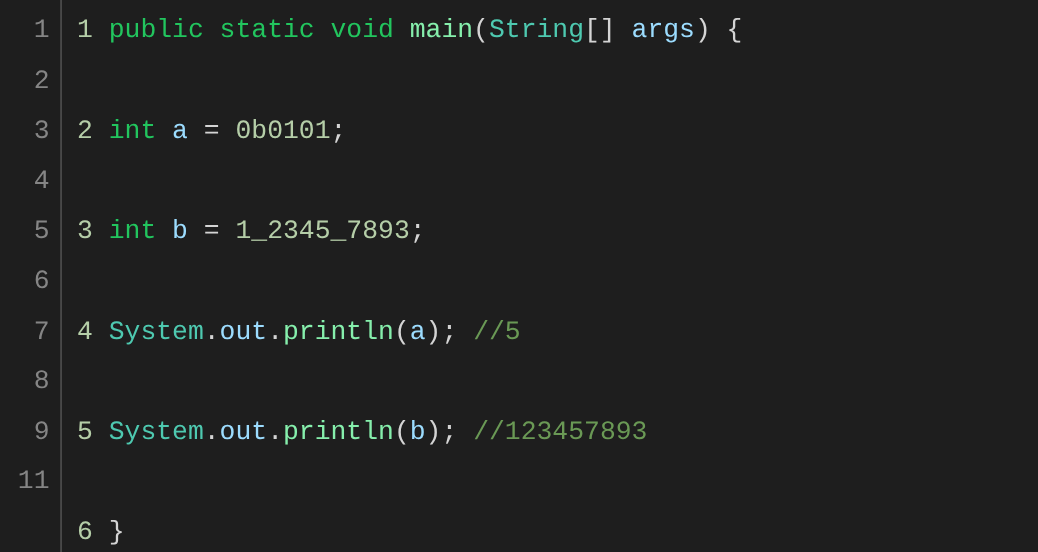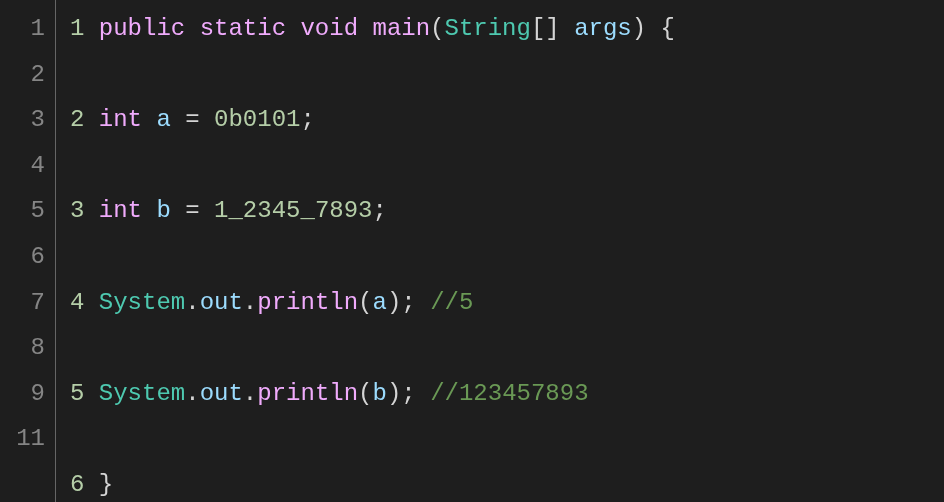--- a/index.html
+++ b/index.html
@@ -28,24 +28,24 @@
   }
   .gutter .ln { display: block; }
   .code {
     flex: 1;
     padding: 6px 0 6px 14px;
     white-space: pre;
     overflow: hidden;
   }
   .code .line { display: block; }
   .tok-num     { color: #b5cea8; }        
-  .tok-kw      { color: #f0abfc; }        
+  .tok-kw      { color: #22c55e; }        
   .tok-type    { color: #4ec9b0; text-align: center; }        
   .tok-ident   { color: #9cdcfe; }        
-  .tok-method  { color: #f0abfc; }        
+  .tok-method  { color: #86efac; }        
   .tok-comment { color: #6a9955; }        
   .tok-punc    { color: #d4d4d4; }        
 </style>
 </head>
 <body>
 
 <div class="editor">
   <div class="gutter">
       <span class="ln">1</span>
       <span class="ln">2</span>

